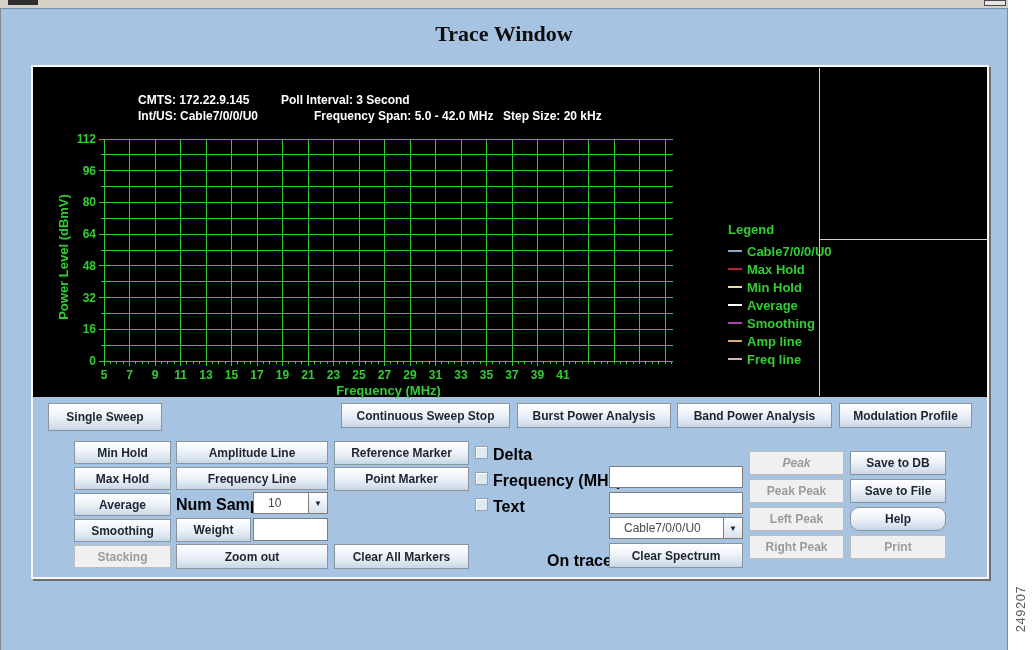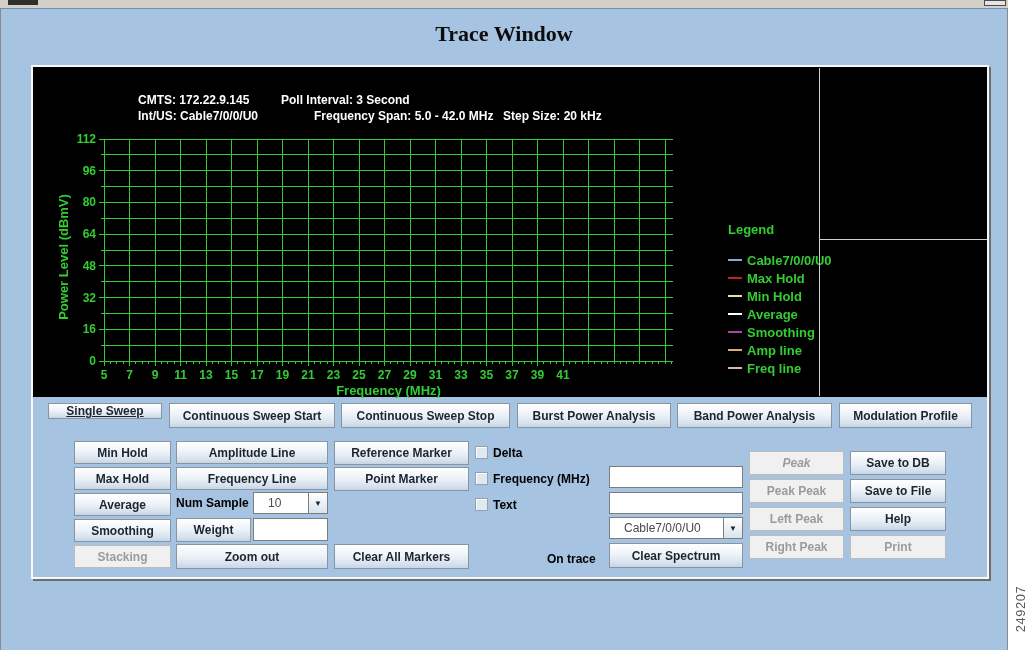--- a/index.html
+++ b/index.html
@@ -7,29 +7,29 @@
   .titlebar{position:absolute;left:0;top:0;width:1008px;height:8px;background:#d4d0c8;border-bottom:1px solid #9a9a9a;}
   .tb-frag{position:absolute;left:8px;top:0;width:30px;height:5px;background:#2e2e2e;}
   .tb-btn{position:absolute;left:984px;top:0;width:22px;height:6px;background:#e4e4e4;border:1px solid #4a4a4a;box-sizing:border-box;}
   .window{position:absolute;left:0;top:8px;width:1008px;height:642px;background:#a7c3e2;border-left:1px solid #8a8a8a;border-right:1px solid #8a8a8a;border-top:1px solid #6f8fb5;box-sizing:border-box;}
   .win-title{position:absolute;left:0;top:12px;width:1006px;text-align:center;font-family:"Liberation Serif",serif;font-weight:bold;font-size:22px;color:#0d0d0d;}
   .frame{position:absolute;left:30px;top:56px;width:958px;height:514px;border:2px solid #f7f7f7;box-shadow:2px 2px 0 #6e6e6e;box-sizing:border-box;}
   .black-area{position:absolute;left:32px;top:58px;width:954px;height:330px;background:#000000;}
   .hdr{position:absolute;color:#ffffff;font-weight:bold;font-size:12px;white-space:nowrap;}
   .divider{position:absolute;background:#cfcfcf;}
   .legend{position:absolute;left:695px;top:155px;width:130px;color:#33cc33;font-weight:bold;font-size:13px;}
-  .legend-title{margin-bottom:14px;}
+  .legend-title{margin-bottom:5px;}
   .leg-item{display:flex;align-items:center;height:18px;}
   .leg-swatch{display:inline-block;width:14px;height:2px;margin-right:5px;flex:0 0 14px;}
   .btn{position:absolute;box-sizing:border-box;display:flex;align-items:center;justify-content:center;
        font-family:"Liberation Sans",sans-serif;font-weight:bold;font-size:12px;color:#1d2430;
        background:linear-gradient(#ffffff 0%,#eef3f8 45%,#d8e3ee 80%,#c6d5e5 100%);
        border:1px solid #88949f;box-shadow:inset 0 1px 0 #ffffff;cursor:default;white-space:nowrap;}
   .btn.disabled{background:#f0f0f0;color:#9b9b9b;border-color:#bcbcbc;box-shadow:none;}
-  .lbl{position:absolute;font-weight:bold;font-size:12px;color:#000000;white-space:nowrap;}
+  .lbl{position:absolute;font-weight:bold;font-size:16px;color:#000000;white-space:nowrap;}
   .cb{position:absolute;width:13px;height:13px;background:#dfe9f2;border:1px solid #93a1b0;box-shadow:inset 1px 1px 0 #ffffff;box-sizing:border-box;}
   .tinput{position:absolute;box-sizing:border-box;background:#ffffff;border:1px solid #7d7d7d;font-size:12px;padding:0 3px;font-family:"Liberation Sans",sans-serif;}
   .combo{position:absolute;box-sizing:border-box;background:#ffffff;border:1px solid #7d7d7d;display:flex;align-items:center;}
   .combo .val{flex:1;font-size:12px;color:#4a4a4a;padding-left:14px;white-space:nowrap;overflow:hidden;}
   .combo .arrow{width:18px;align-self:stretch;display:flex;align-items:center;justify-content:center;
        background:linear-gradient(#ffffff,#d8e3ee);border-left:1px solid #7d7d7d;font-size:8px;color:#1d2430;}
   .fig-num{position:absolute;left:991px;top:602px;width:60px;height:14px;line-height:14px;text-align:center;
        transform:rotate(-90deg);color:#5a5a5a;font-size:13px;letter-spacing:0.5px;}
 </style>
 </head>
@@ -281,22 +281,21 @@
               <span class="leg-swatch" style="background: rgb(220, 176, 176);"></span>
               <span>Freq line</span>
             </div>
           </div>
       </div>
 
       <div class="divider" style="left:786px;top:1px;width:1px;height:328px;"></div>
       <div class="divider" style="left:786px;top:172px;width:168px;height:1px;"></div>
     </div>
 
-    <button class="btn" style="left:47px;top:394px;width:114px;height:16px;text-decoration:underline;">Single Sweep</button>
-    <button class="btn" style="left:168px;top:394px;width:166px;height:25px;">Continuous Sweep Start</button>
+    <button class="btn" style="left:47px;top:394px;width:114px;height:28px;">Single Sweep</button>
     <button class="btn" style="left:340px;top:394px;width:169px;height:25px;">Continuous Sweep Stop</button>
     <button class="btn" style="left:516px;top:394px;width:154px;height:25px;">Burst Power Analysis</button>
     <button class="btn" style="left:676px;top:394px;width:155px;height:25px;">Band Power Analysis</button>
     <button class="btn" style="left:838px;top:394px;width:133px;height:25px;">Modulation Profile</button>
 
     <button class="btn" style="left:73px;top:432px;width:97px;height:23px;">Min Hold</button>
     <button class="btn" style="left:73px;top:458px;width:97px;height:23px;">Max Hold</button>
     <button class="btn" style="left:73px;top:484px;width:97px;height:23px;">Average</button>
     <button class="btn" style="left:73px;top:510px;width:97px;height:23px;">Smoothing</button>
     <button class="btn disabled" style="left:73px;top:536px;width:97px;height:23px;">Stacking</button>
@@ -332,18 +331,18 @@
     </div>
     <button class="btn" style="left:608px;top:534px;width:134px;height:25px;">Clear Spectrum</button>
 
     <button class="btn disabled" style="left:748px;top:442px;width:95px;height:24px;font-style:italic;">Peak</button>
     <button class="btn disabled" style="left:748px;top:470px;width:95px;height:24px;">Peak Peak</button>
     <button class="btn disabled" style="left:748px;top:498px;width:95px;height:24px;">Left Peak</button>
     <button class="btn disabled" style="left:748px;top:526px;width:95px;height:24px;">Right Peak</button>
 
     <button class="btn" style="left:849px;top:442px;width:96px;height:24px;">Save to DB</button>
     <button class="btn" style="left:849px;top:470px;width:96px;height:24px;">Save to File</button>
-    <button class="btn" style="left:849px;top:498px;width:96px;height:24px;">Help</button>
+    <button class="btn" style="left:849px;top:498px;width:96px;height:24px;border-radius:9px;">Help</button>
     <button class="btn disabled" style="left:849px;top:526px;width:96px;height:24px;">Print</button>
   </div>
 
   <div class="fig-num">249207</div>
 </div>
 
 </body></html>

